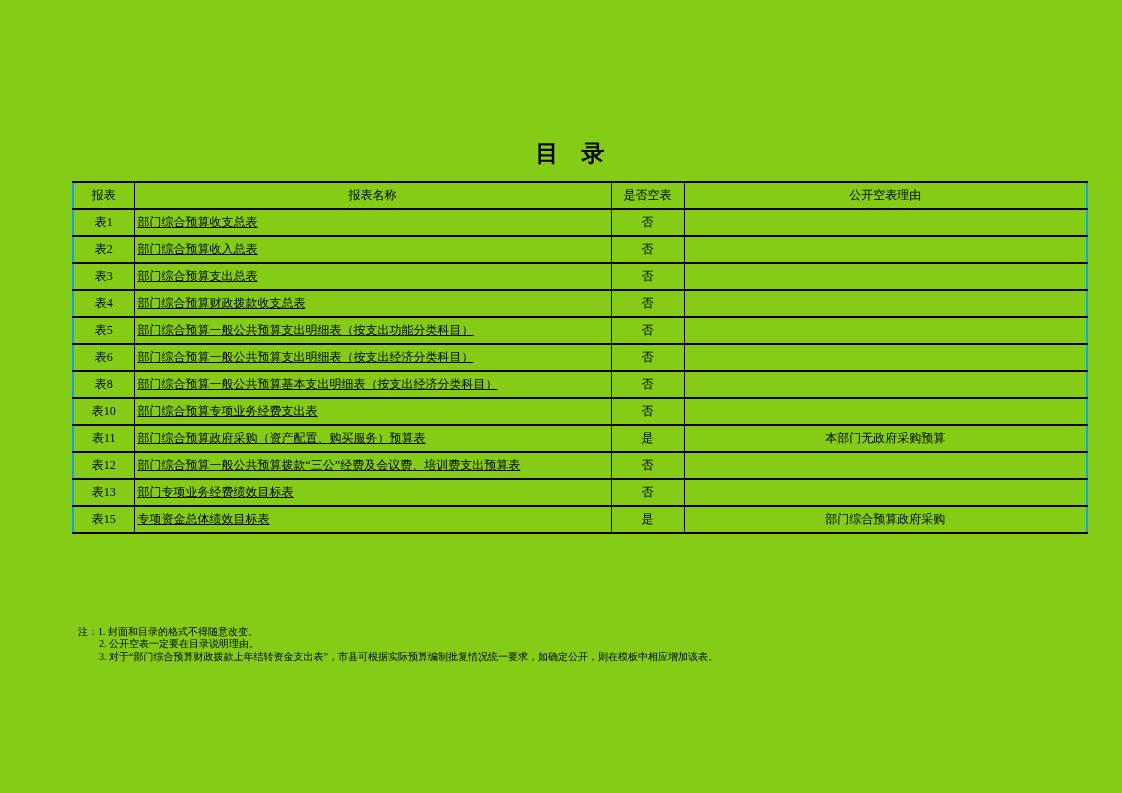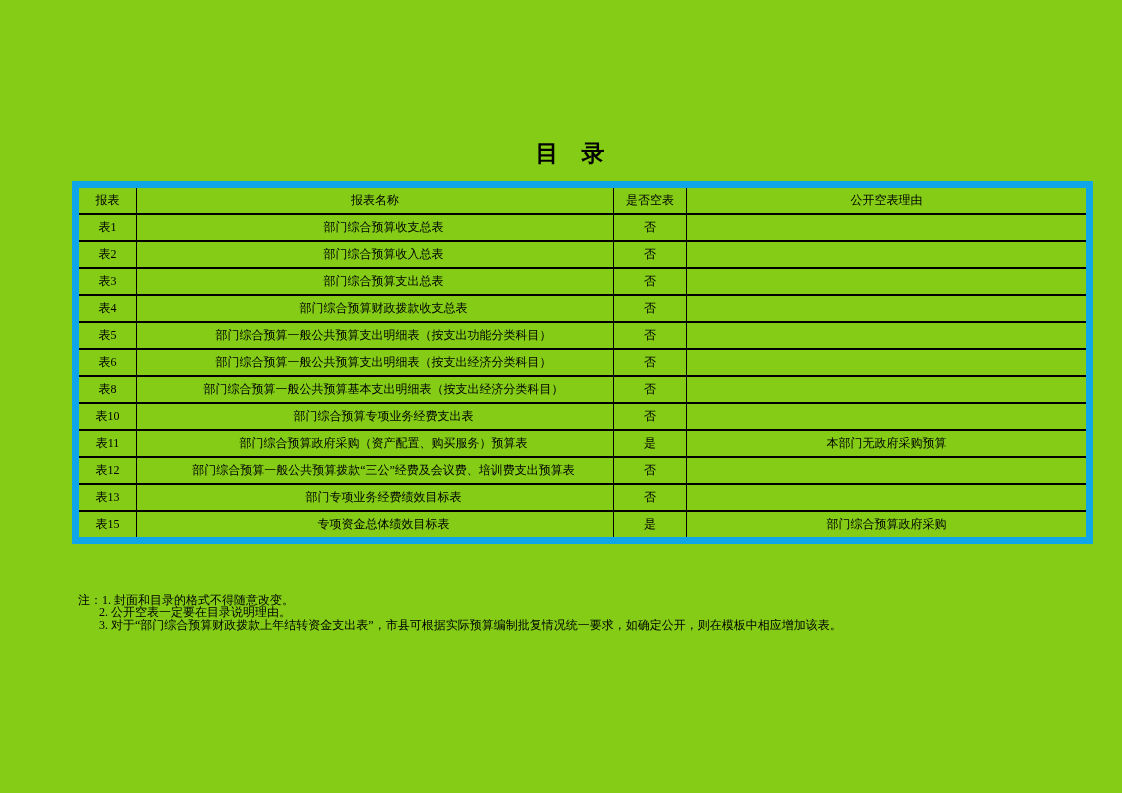--- a/index.html
+++ b/index.html
@@ -22,45 +22,46 @@
     font-weight: bold;
     color: #000;
   }
   table.toc-table {
     position: absolute;
     left: 72px;
     top: 181px;
     width: 1014px;
     border-collapse: collapse;
     table-layout: fixed;
-    border: 7px solid #0ea5e9;
+    border: 2px solid #0ea5e9;
   }
   .toc-table th, .toc-table td {
     border: 1px solid #000;
     border-top-width: 2px;
     border-bottom-width: 2px;
     height: 25px;
     padding: 0;
     font-size: 12px;
     font-weight: normal;
     text-align: center;
     vertical-align: middle;
     white-space: nowrap;
     overflow: hidden;
     color: #000;
   }
   .toc-table td.name-cell {
-    text-align: center;
-    padding-left: 17px;
+    text-align: left;
+    padding-left: 3px;
+    text-decoration: underline;
   }
   .notes {
     position: absolute;
     left: 78px;
-    top: 594px;
-    font-size: 12px;
+    top: 626px;
+    font-size: 10px;
     line-height: 12.4px;
     color: #000;
     white-space: nowrap;
   }
   .note-indent { padding-left: 21px; }
 </style>
 </head>
 <body>
 
 <div class="page">

